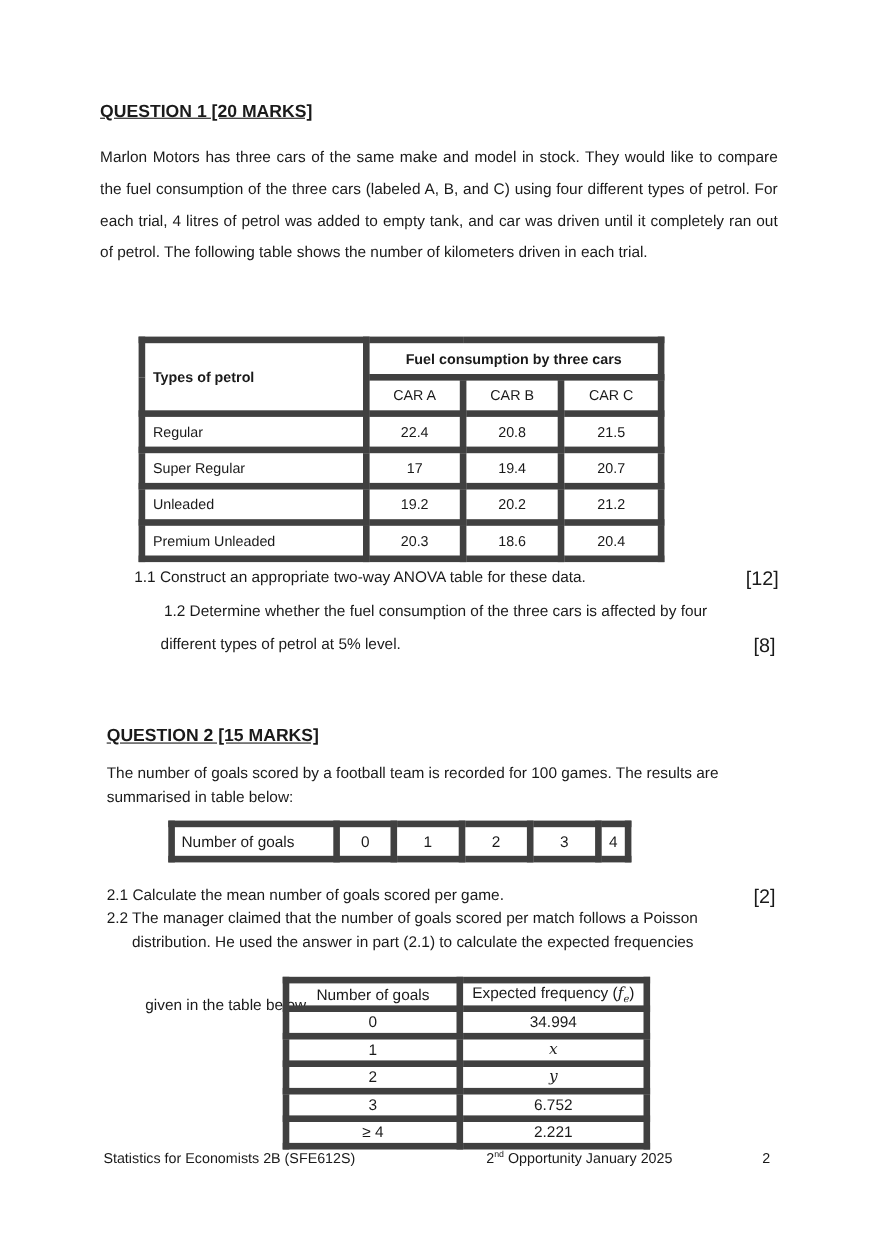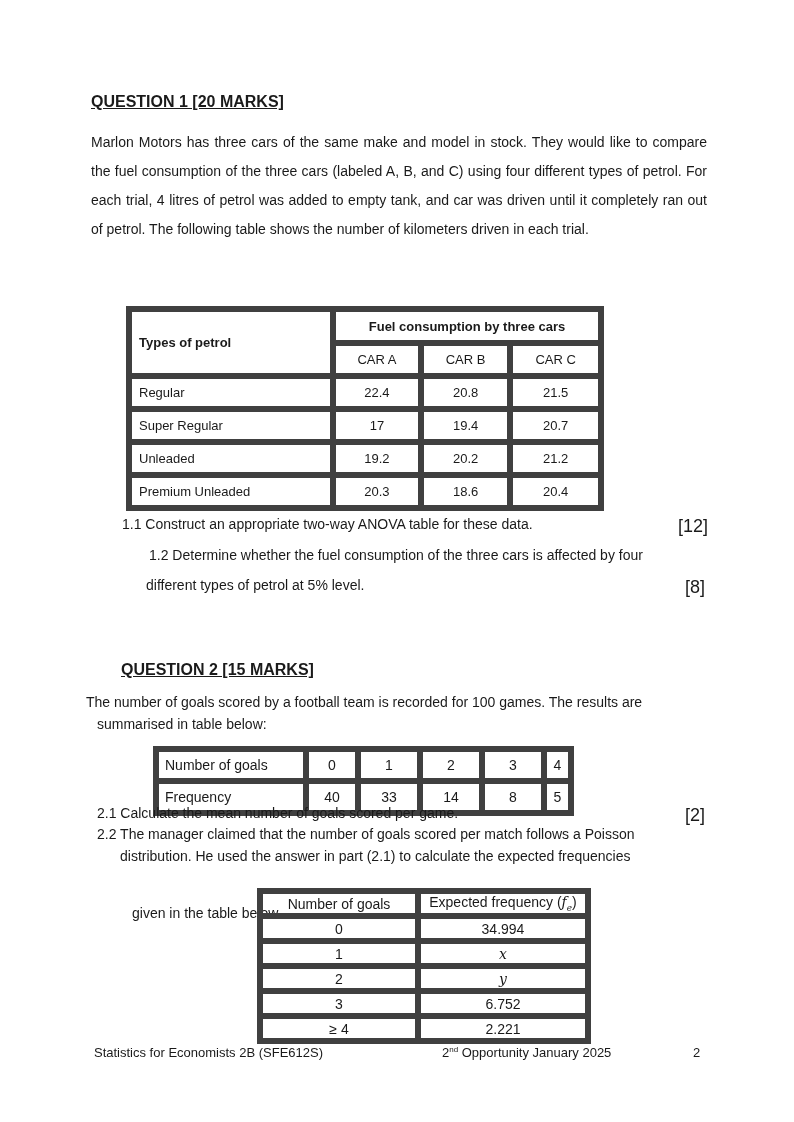--- a/index.html
+++ b/index.html
@@ -70,41 +70,33 @@
   </tr>
 </tbody>
   </table>
 
 <div class="abs sub" style="left:122px; top:516px;">1.1 Construct an appropriate two-way ANOVA table for these data.</div>
 <div class="mark" style="left:678px; top:516px;">[12]</div>
 <div class="abs sub" style="left:122px; top:547px;margin-left:27px;">1.2  Determine whether the fuel consumption of the three cars is affected by four</div>
 <div class="abs sub" style="left:146px; top:577px;">different types of petrol at 5% level.</div>
 <div class="mark" style="left:685px; top:577px;">[8]</div>
 
-<div class="abs qtitle" style="left:97px; top:661px;margin-left:24px;">QUESTION 2 [15 MARKS]</div>
-<div class="abs para2" style="left:86px; top:692px;">The number of goals scored by a football team is recorded for 100 games. The results are</div>
+<div class="abs qtitle" style="left:97px; top:661px;">QUESTION 2 [15 MARKS]</div>
+<div class="abs para2" style="left:97px; top:692px;">The number of goals scored by a football team is recorded for 100 games. The results are</div>
 <div class="abs para2" style="left:97px; top:714px;">summarised in table below:</div>
 
 <table class="abs t2" style="left:153px; top:746px; width:421px;">
   <tbody>
       <tr>
     <td style="width:138px; padding-left:6px;">Number of goals</td>
     <td style="width:46px; text-align:center;">0</td>
     <td style="width:56px; text-align:center;">1</td>
     <td style="width:56px; text-align:center;">2</td>
     <td style="width:56px; text-align:center;">3</td>
     <td style="text-align:center;">4</td>
-  </tr>
-  <tr>
-    <td style="padding-left:6px;">Frequency</td>
-    <td style="text-align:center;">40</td>
-    <td style="text-align:center;">33</td>
-    <td style="text-align:center;">14</td>
-    <td style="text-align:center;">8</td>
-    <td style="text-align:center;">5</td>
   </tr>
 </tbody>
   </table>
 
 <div class="abs sub" style="left:97px; top:805px;">2.1 Calculate the mean number of goals scored per game.</div>
 <div class="mark" style="left:685px; top:805px;">[2]</div>
 <div class="abs sub" style="left:97px; top:826px;">2.2 The manager claimed that the number of goals scored per match follows a Poisson</div>
 <div class="abs sub" style="left:120px; top:848px;">distribution. He used the answer in part (2.1) to calculate the expected frequencies</div>
 <div class="abs sub" style="left:132px; top:869px;margin-top:36px;">given in the table below.</div>
 

